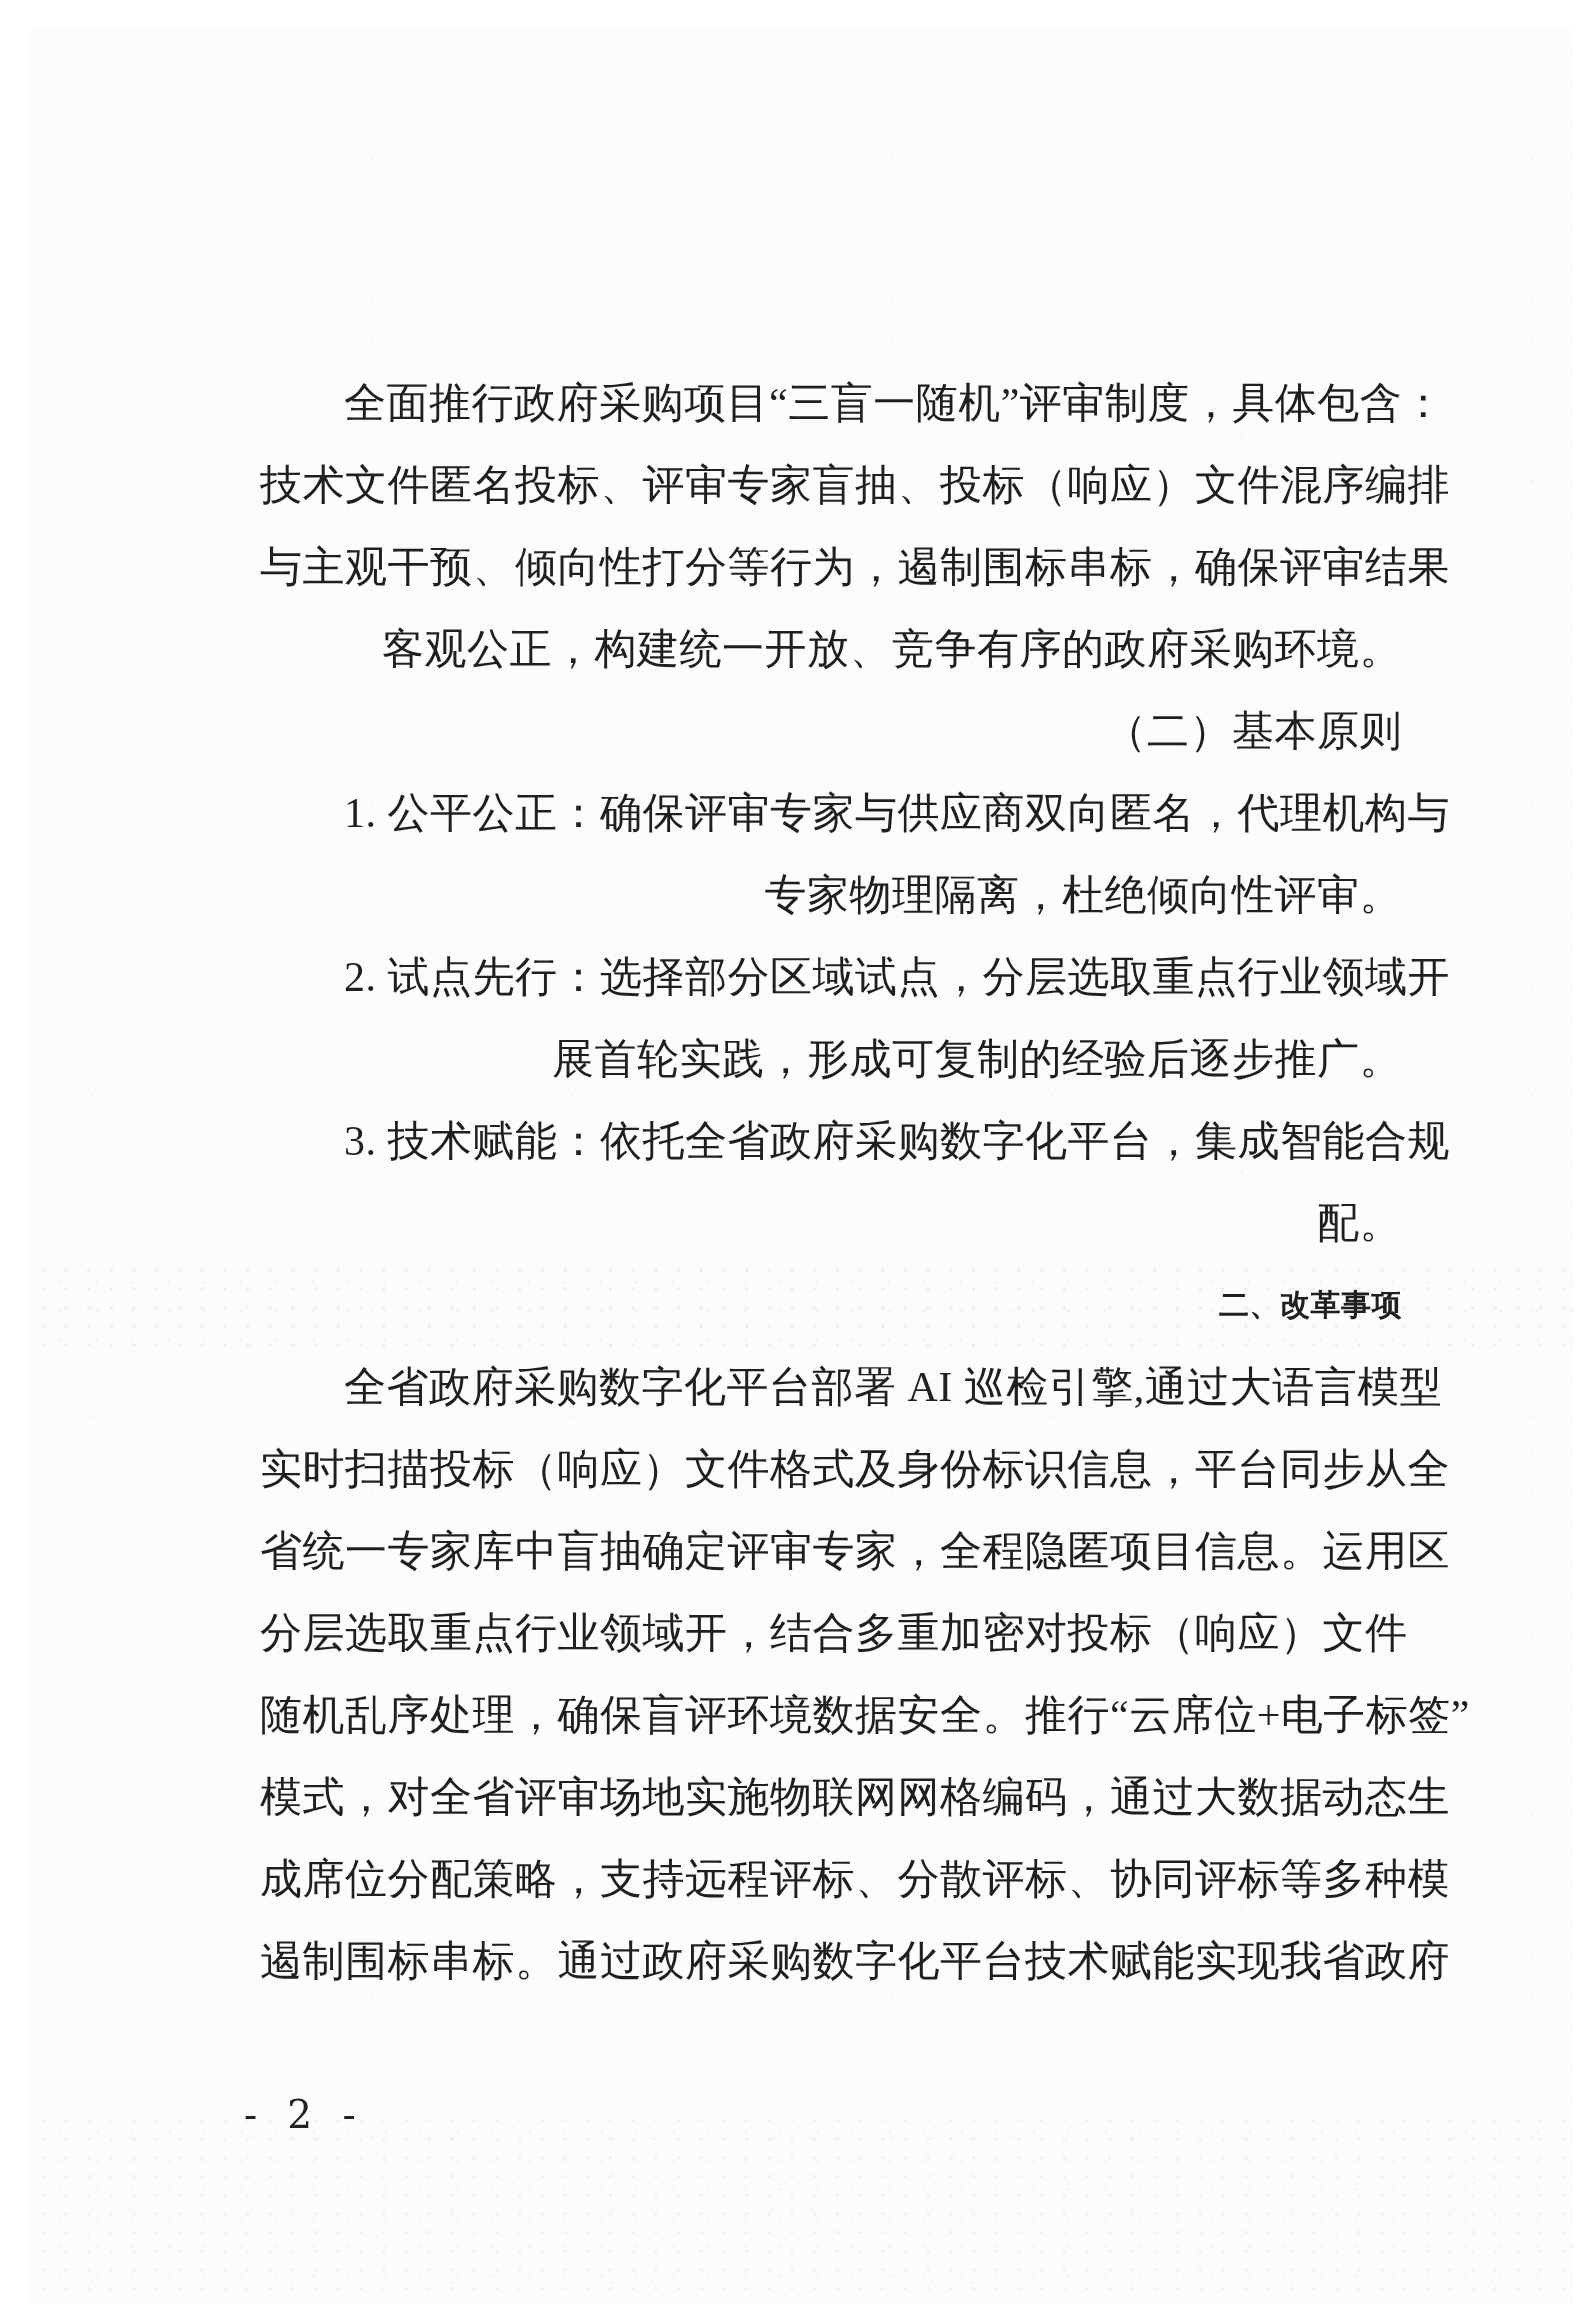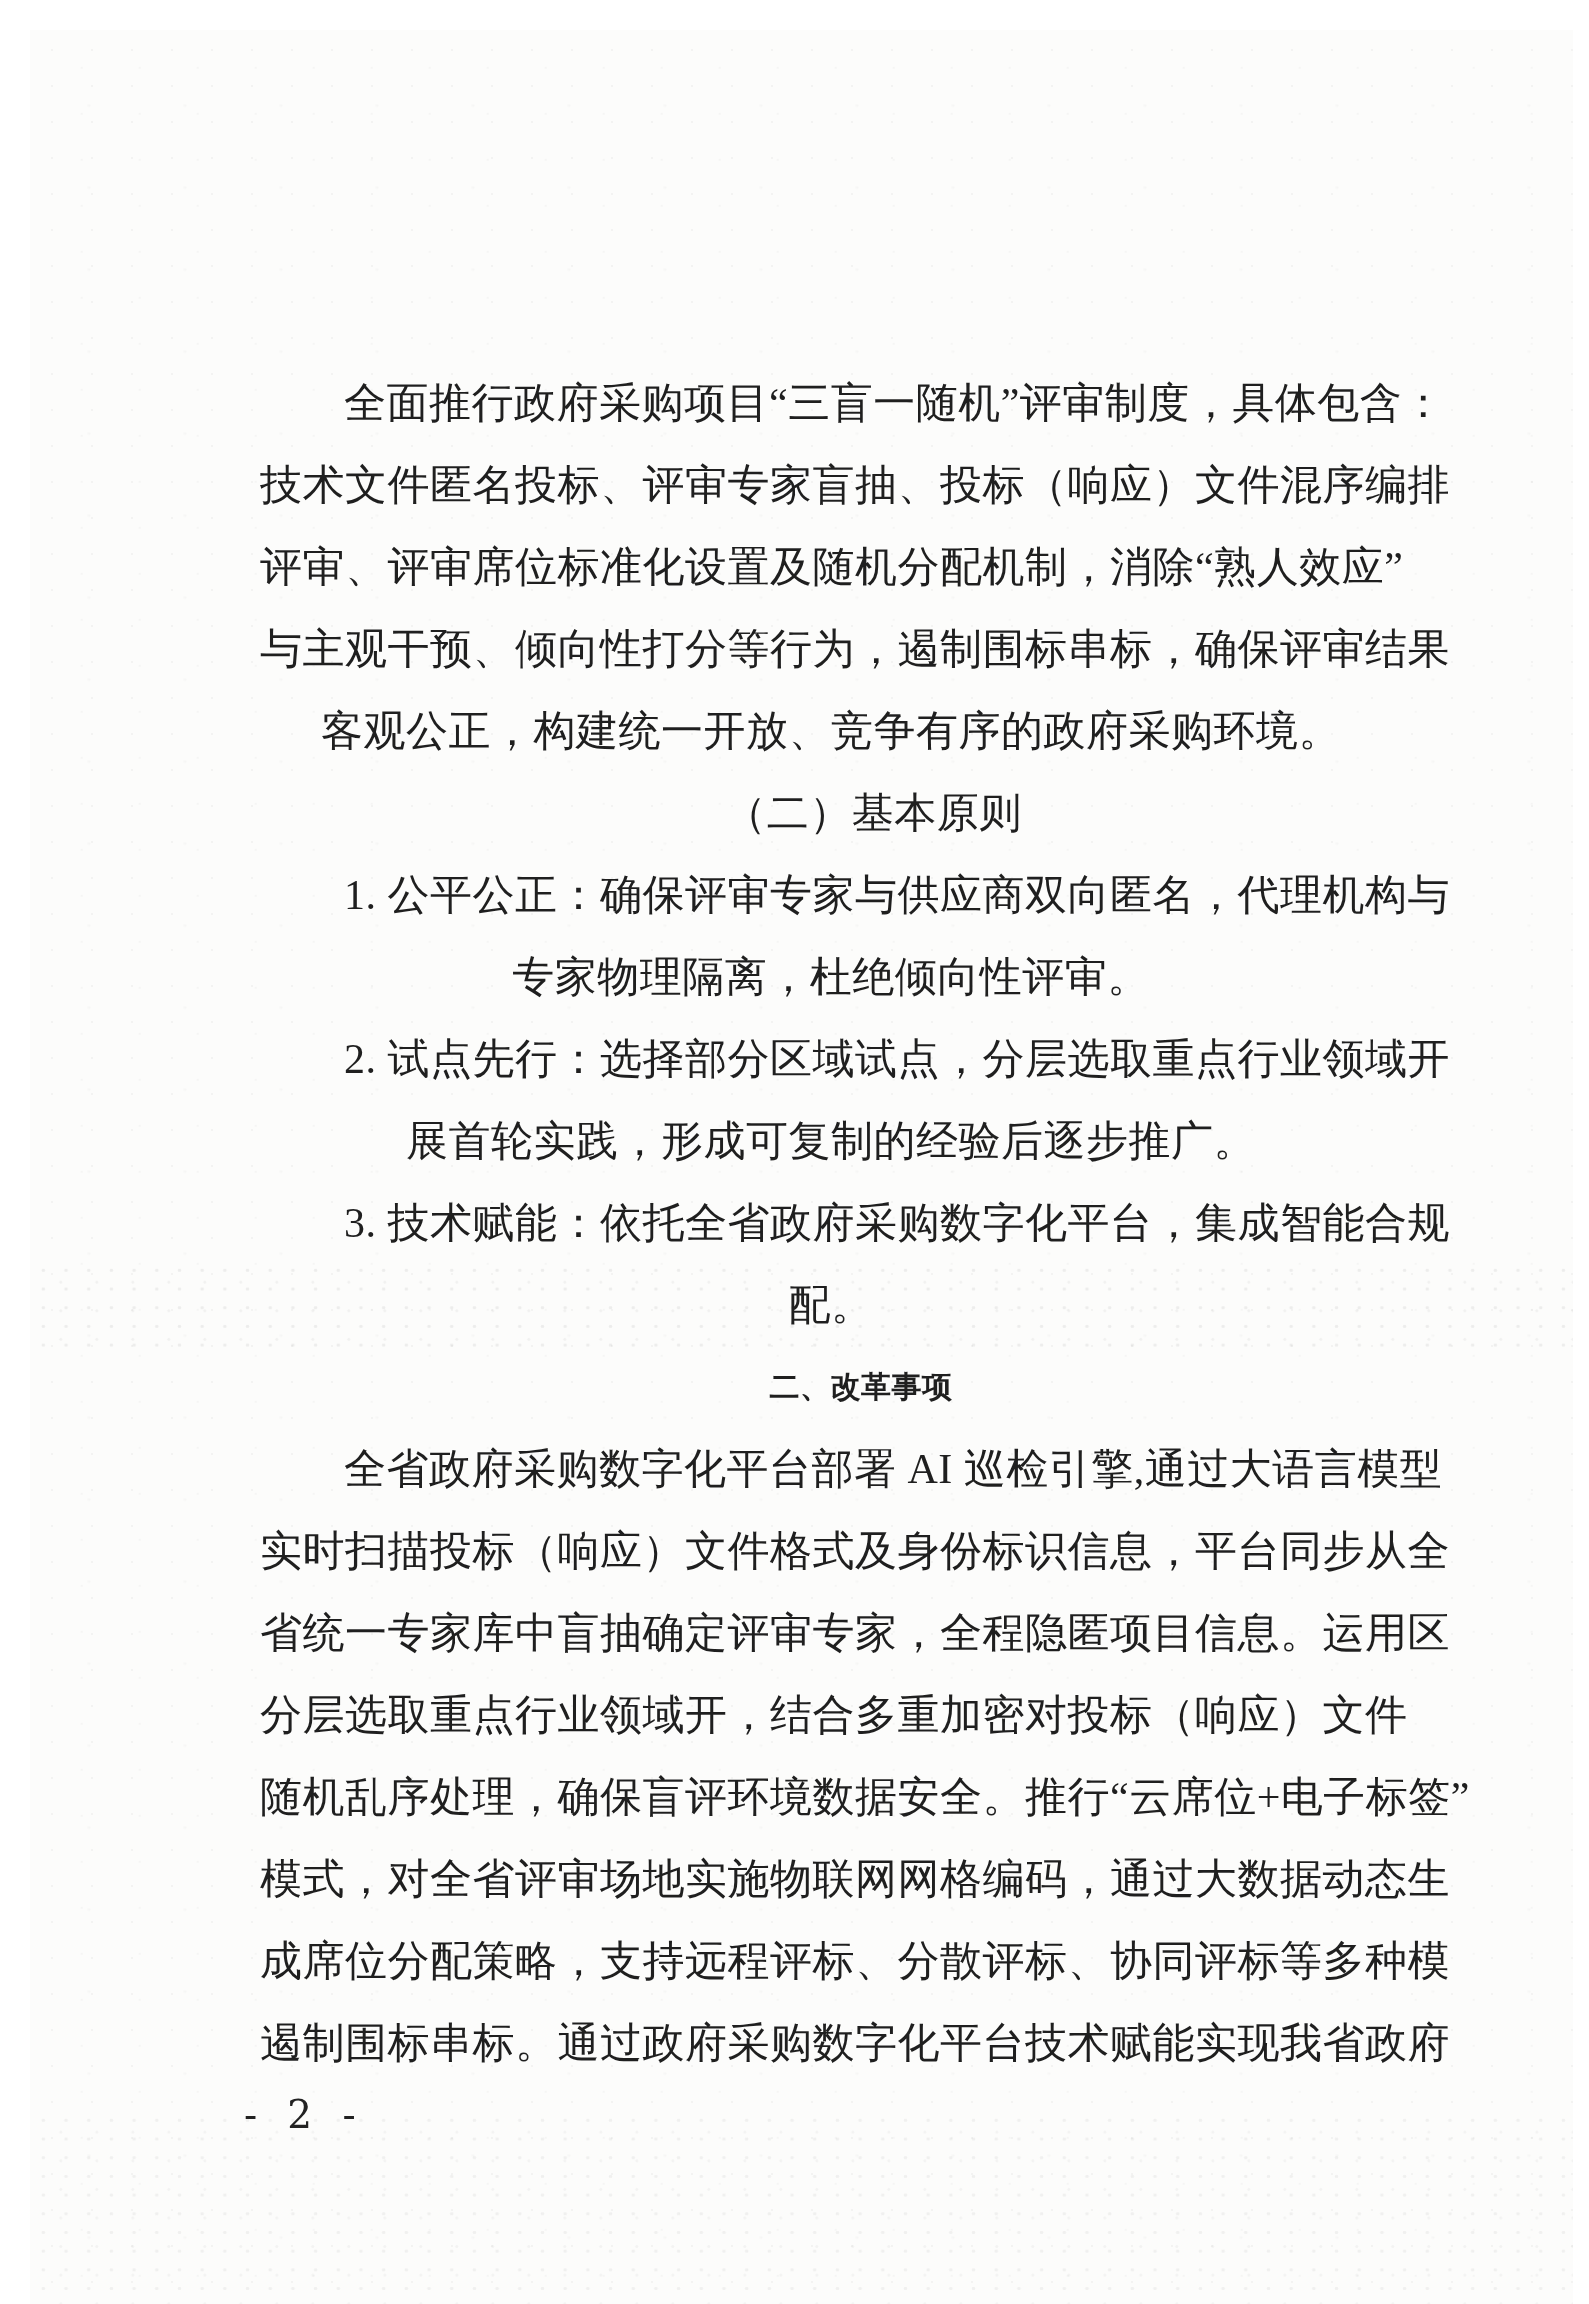--- a/index.html
+++ b/index.html
@@ -48,21 +48,21 @@
     left: 202px;
     top: 305px;
     width: 1194px;
   }
   .line {
     height: 80px;
     line-height: 80px;
     font-size: 42px;
     white-space: nowrap;
     letter-spacing: 0.5px;
-    text-align: center;
+    text-align: right;
   }
   .line.jf {            
     text-align: justify;
     text-align-last: justify;
   }
   .line.id { text-indent: 2em; }   
   .line.hd {                        
     font-family: "Liberation Sans", "DejaVu Sans", sans-serif;
     font-weight: 700;
     font-size: 30px;
@@ -100,21 +100,20 @@
 <body>
 
 <div class="page">
   <div class="noise"></div>
   <div class="noise-band band-mid"></div>
   <div class="noise-band band-bottom"></div>
 
   <div class="textblock">
     <div class="line id jf">全面推行政府采购项目“三盲一随机”评审制度，具体包含：</div>
     <div class="line jf">技术文件匿名投标、评审专家盲抽、投标（响应）文件混序编排</div>
-    <div class="line jf">评审、评审席位标准化设置及随机分配机制，消除“熟人效应”</div>
     <div class="line jf">与主观干预、倾向性打分等行为，遏制围标串标，确保评审结果</div>
     <div class="line">客观公正，构建统一开放、竞争有序的政府采购环境。</div>
     <div class="line id">（二）基本原则</div>
     <div class="line id jf">1. 公平公正：确保评审专家与供应商双向匿名，代理机构与</div>
     <div class="line">专家物理隔离，杜绝倾向性评审。</div>
     <div class="line id jf">2. 试点先行：选择部分区域试点，分层选取重点行业领域开</div>
     <div class="line">展首轮实践，形成可复制的经验后逐步推广。</div>
     <div class="line id jf">3. 技术赋能：依托全省政府采购数字化平台，集成智能合规</div>
     <div class="line">配。</div>
     <div class="line id hd">二、改革事项</div>

